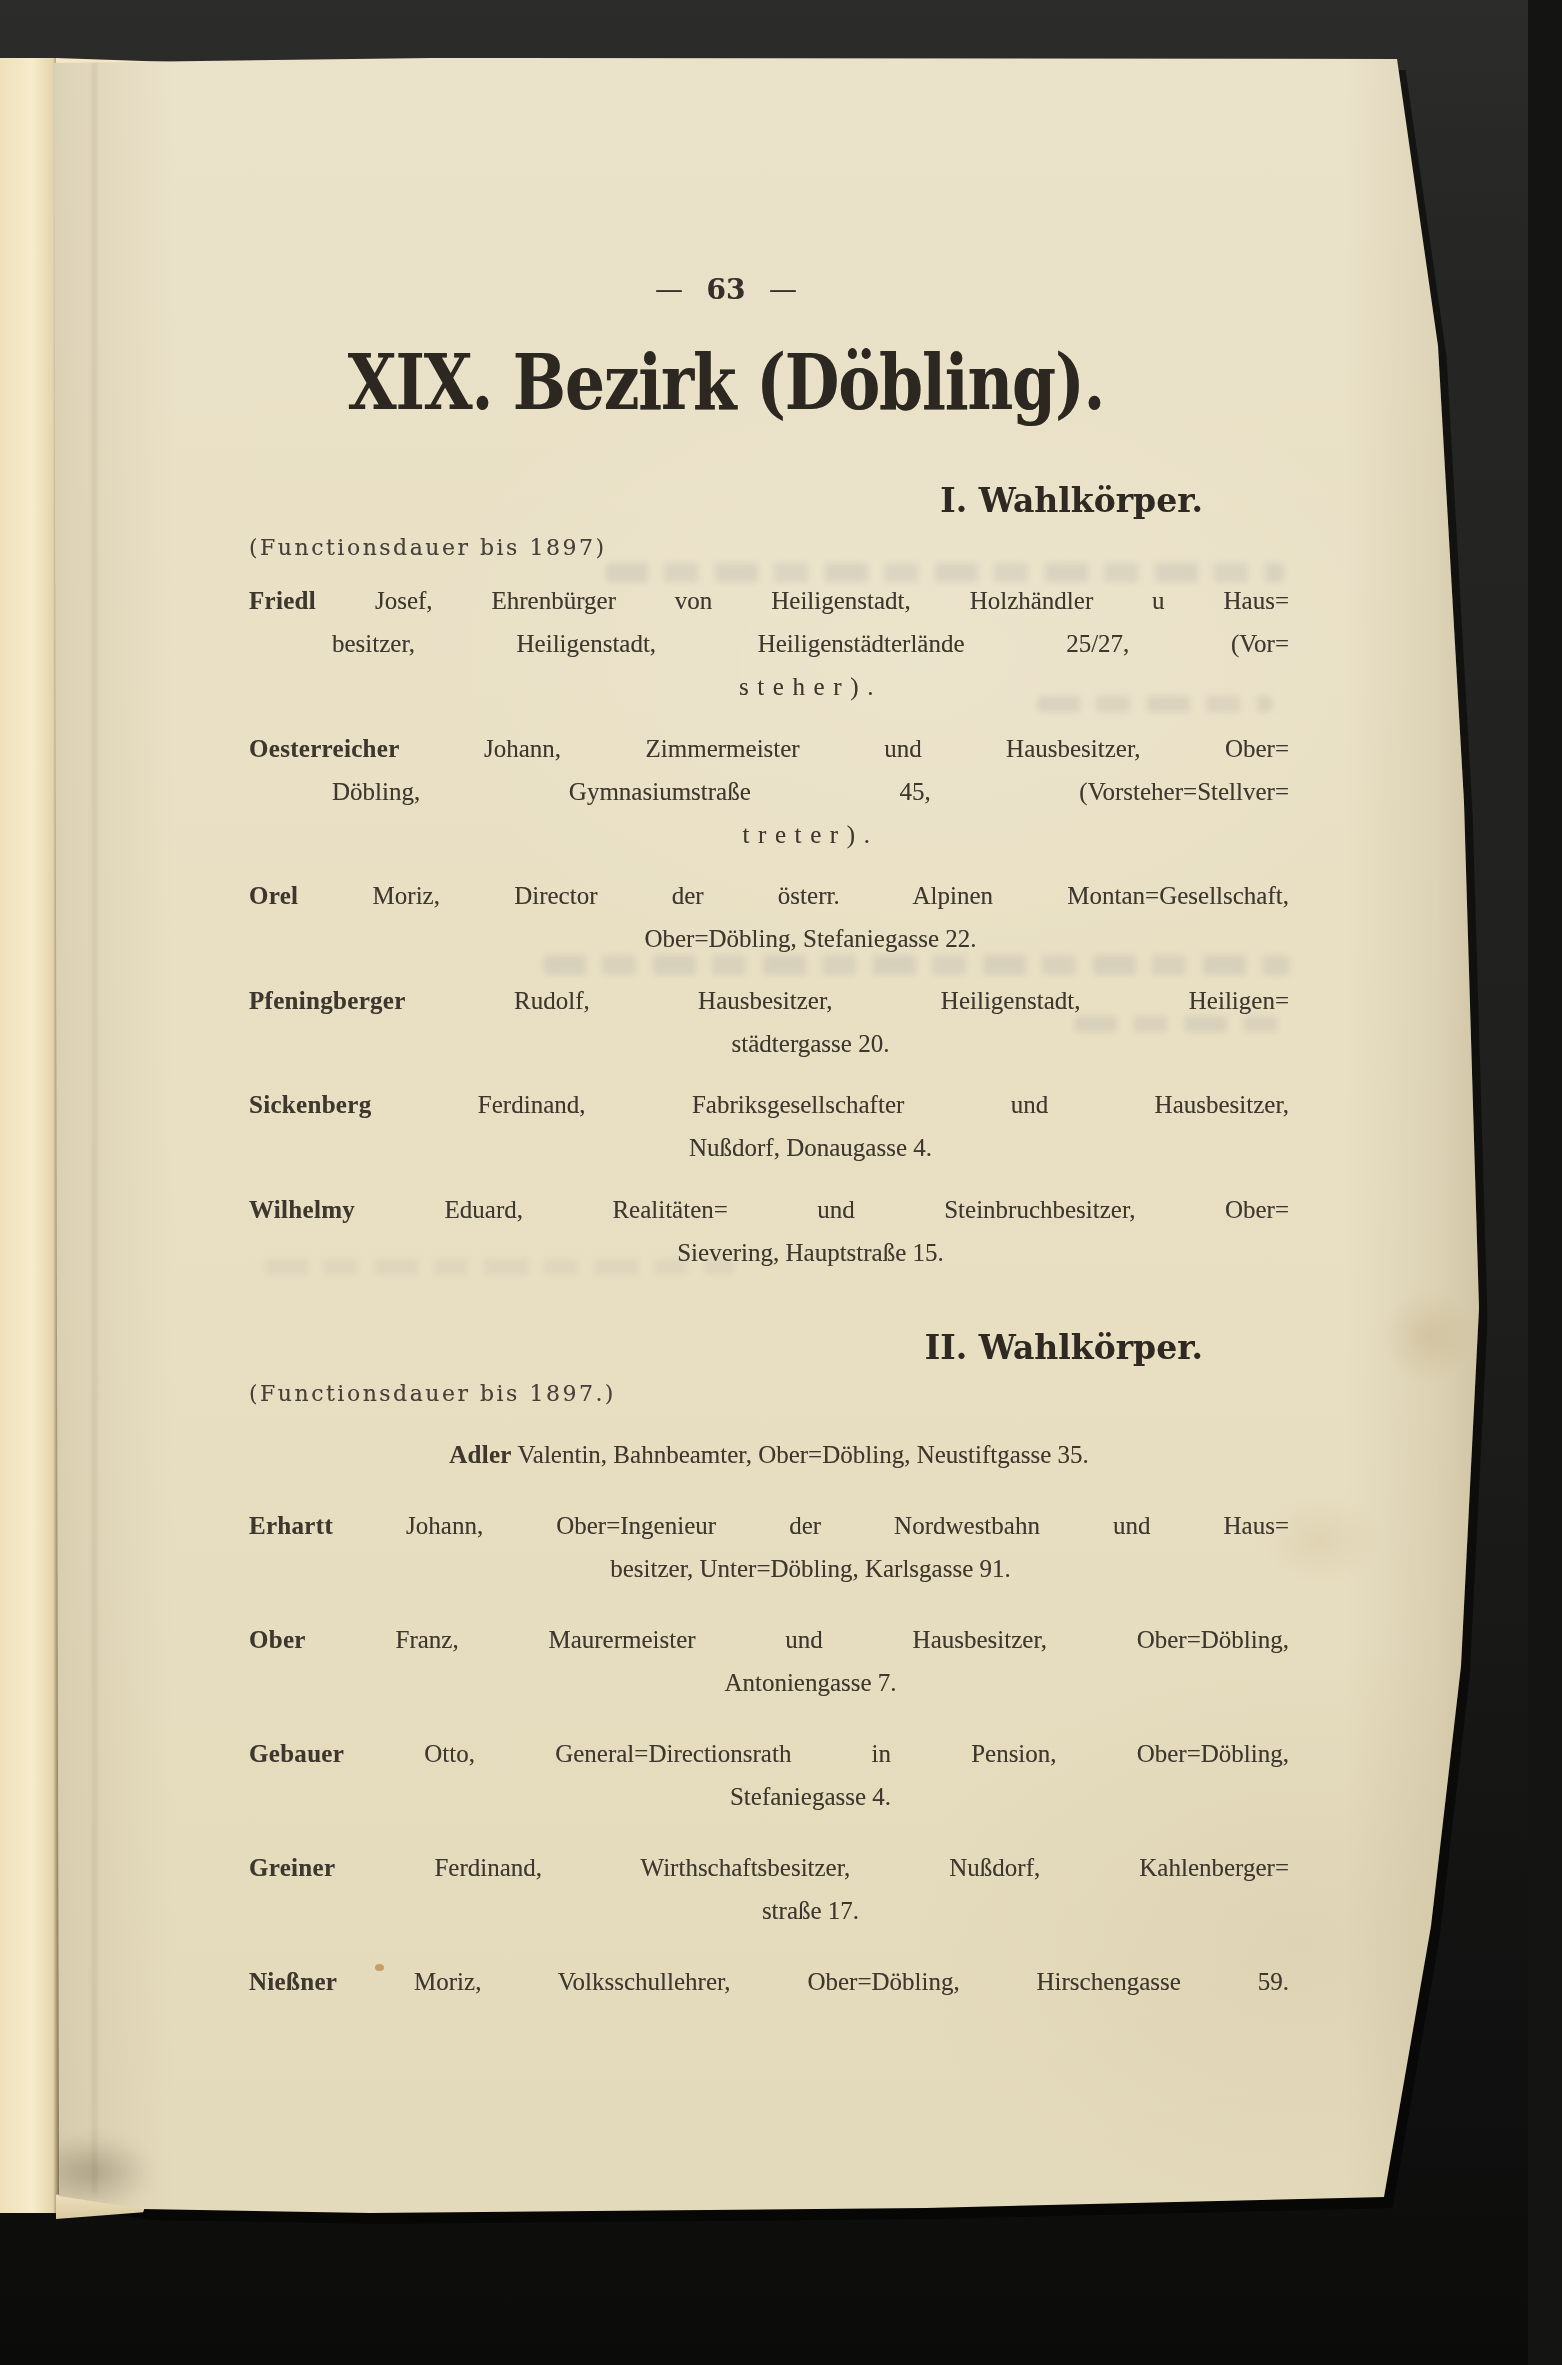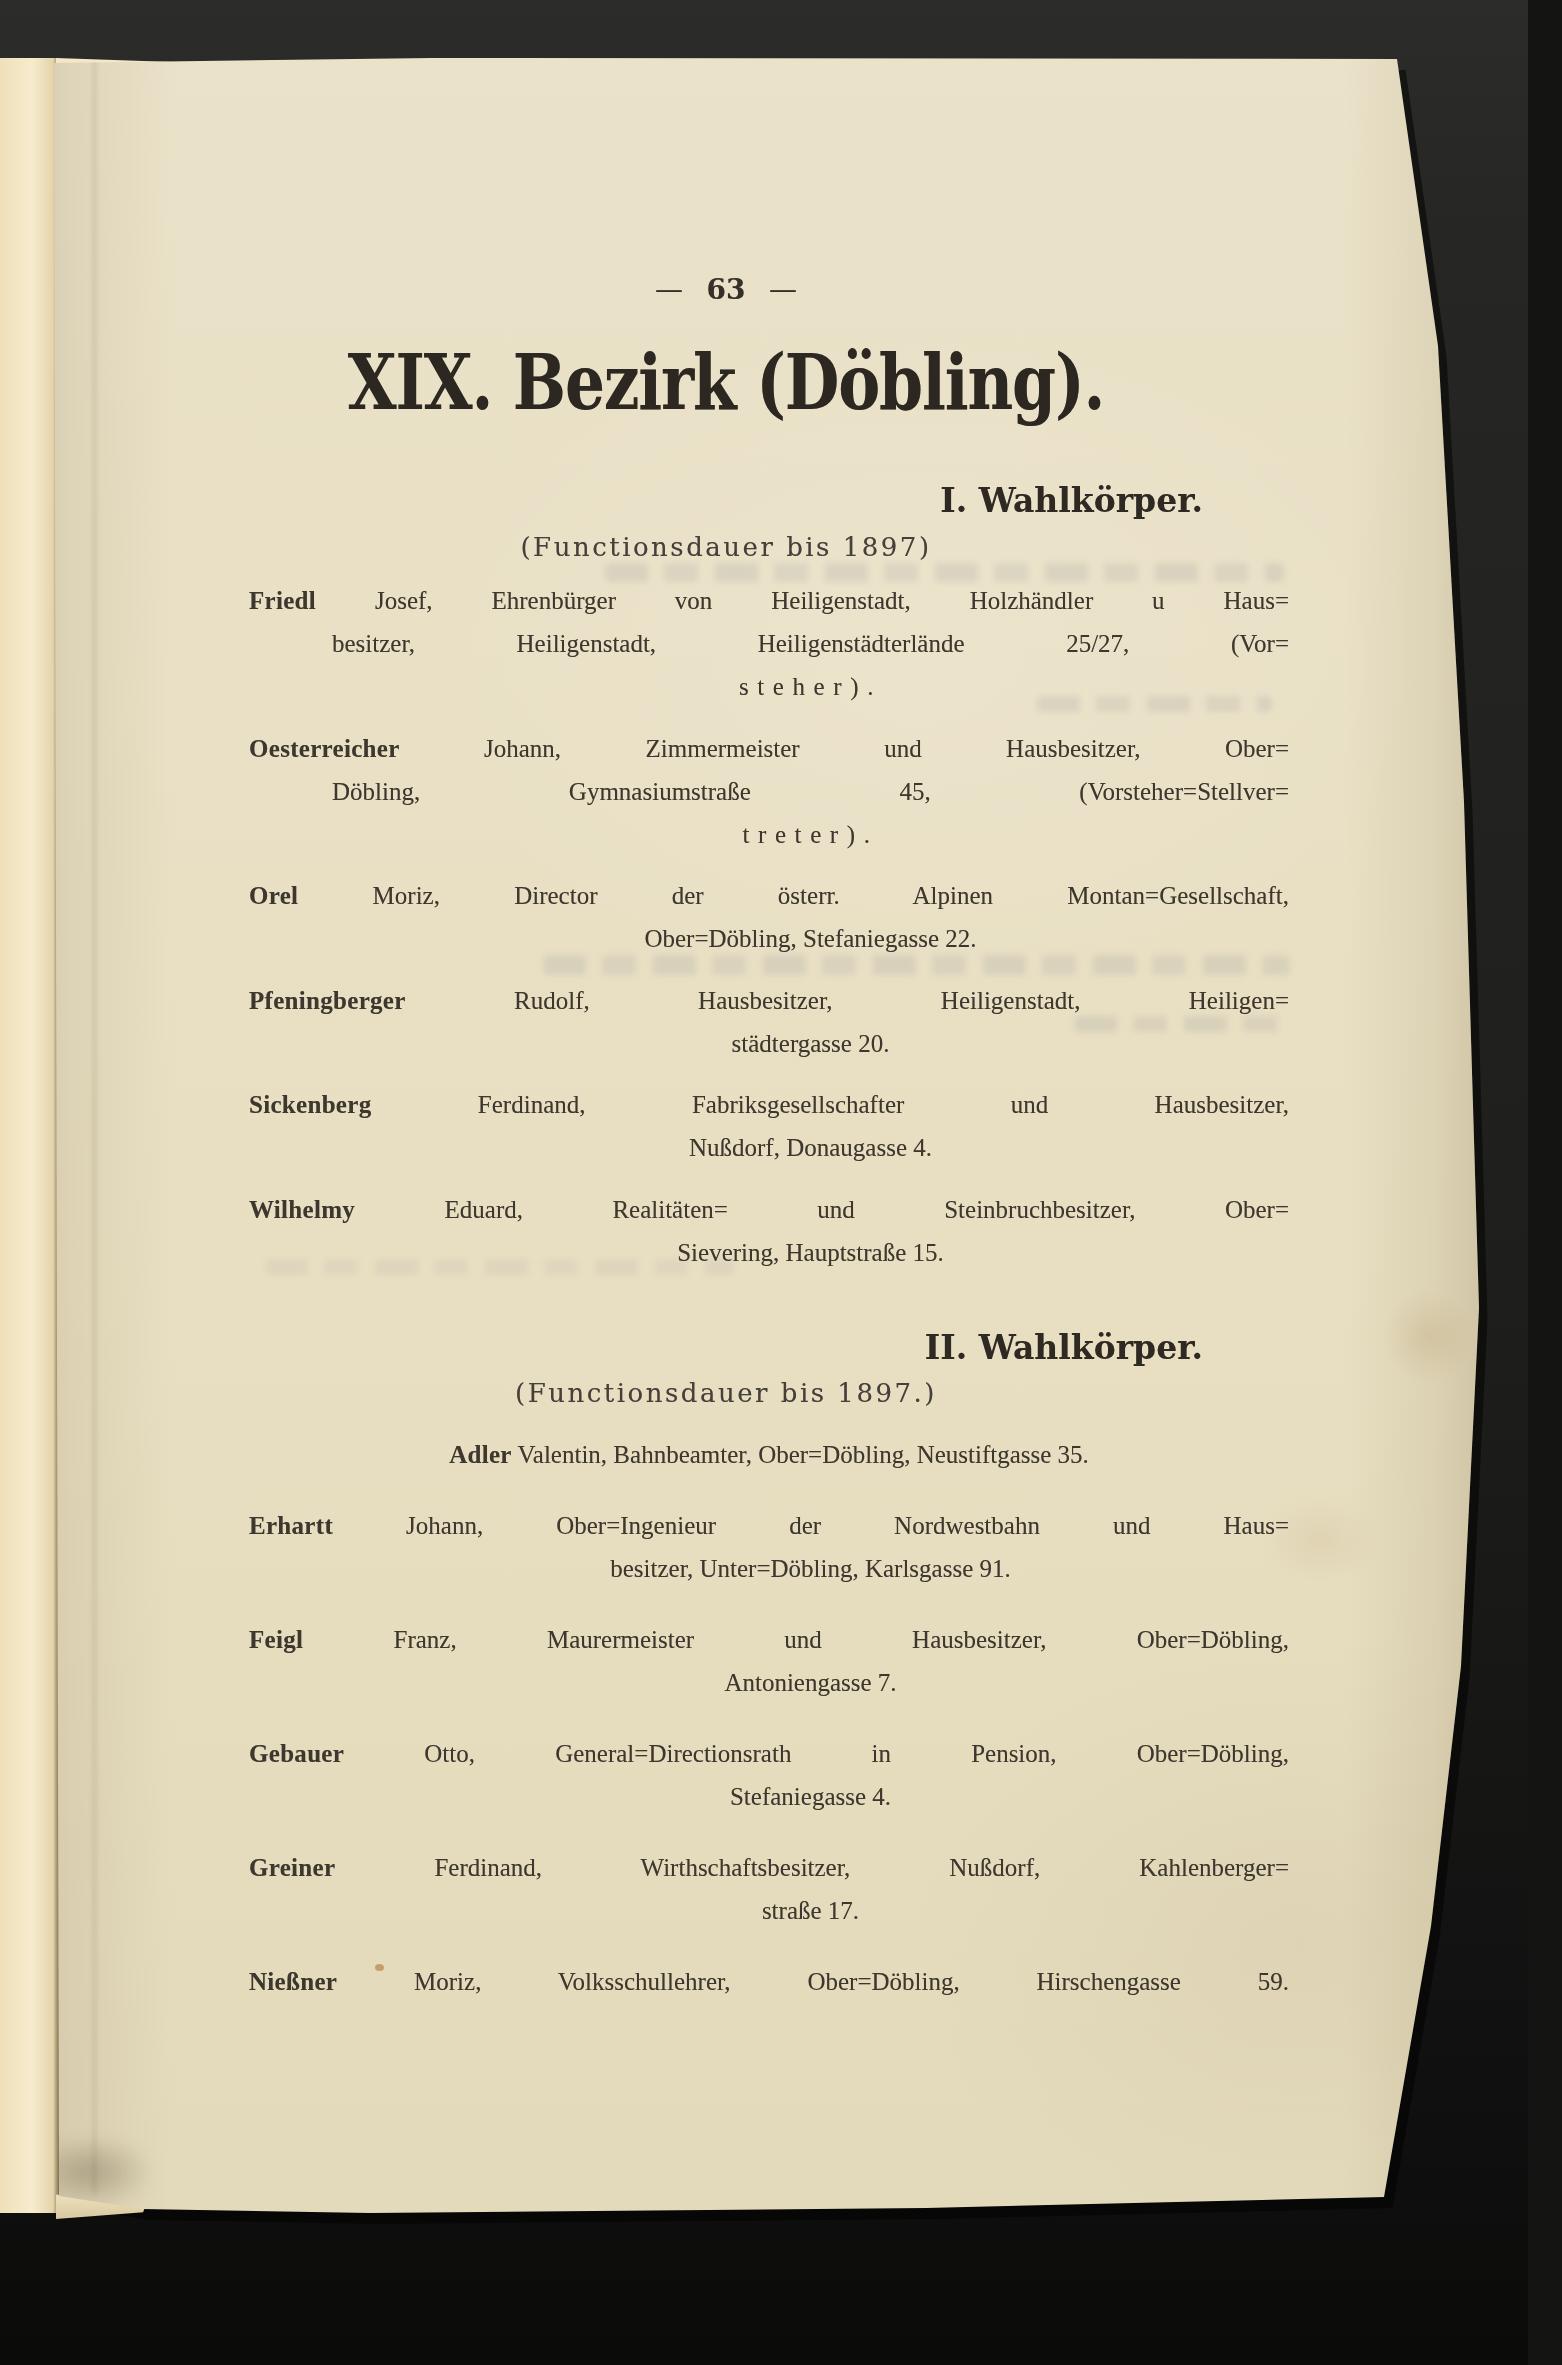--- a/index.html
+++ b/index.html
@@ -60,21 +60,21 @@
   .stain-4{left:375px;top:1964px;width:9.3px;height:7.4px;background:rgba(175,108,35,.55);filter:blur(0.6px);}
   
   .content{position:absolute;left:249px;top:57px;width:1040px;
     text-shadow:0 0 0.6px rgba(61,55,46,.35);}
   .pageno{margin:217px 86px 0 0;text-align:center;font-size:28px;line-height:32px;font-weight:bold;color:#35302a;}
   .pageno .dash{margin:0 23.5px;font-weight:normal;}
   .title{margin:43px 86px 0 0;text-align:center;font-size:63px;line-height:86px;font-weight:bold;
     letter-spacing:-1.2px;color:#2c2720;transform:scaleY(1.22);transform-origin:center bottom;white-space:nowrap;}
   .sec-heading{margin:46px 86px 0 0;text-align:right;font-size:33px;line-height:39px;font-weight:bold;color:#2e2922;}
   .sec-2 .sec-heading{margin-top:54px;}
-  .sec-subheading{margin:13.6px 86px 0 0;text-align:center;font-size:26px;line-height:27px;letter-spacing:2.5px;color:#46403a;}
+  .sec-subheading{margin:13.6px 86px 0 0;font-size:22px;line-height:27px;letter-spacing:2.5px;color:#46403a;}
   .entries{margin-top:18.5px;}
   .sec-2 .entries{margin-top:26px;}
   .entry{margin:0 0 18.5px 0;font-size:25px;line-height:43px;}
   .sec-2 .entry{margin-bottom:28px;}
   .entry:last-child{margin-bottom:0;}
   .line{white-space:nowrap;font-family:Liberation Serif, serif;}
   .line:not(.last),.line.force-justify{white-space:normal;text-align:justify;text-align-last:justify;}
   .line.cont{padding-left:83px;}
   .line.last:not(.force-justify){text-align:center;}
   .line.spaced{letter-spacing:8.6px;}
@@ -147,21 +147,21 @@
             <div class="sec-subheading">(Functionsdauer bis 1897.)</div>
             <div class="entries">
               <div class="entry">
                 <div class="line last"><span class="surname">Adler</span> Valentin, Bahnbeamter, Ober=Döbling, Neustiftgasse 35.</div>
               </div>
               <div class="entry">
                 <div class="line"><span class="surname">Erhartt</span> Johann, Ober=Ingenieur der Nordwestbahn und Haus=</div>
                 <div class="line cont last">besitzer, Unter=Döbling, Karlsgasse 91.</div>
               </div>
               <div class="entry">
-                <div class="line"><span class="surname">Feigl</span> Franz, Maurermeister und Hausbesitzer, Ober=Döbling,</div>
+                <div class="line"><span class="surname">Ober</span> Franz, Maurermeister und Hausbesitzer, Ober=Döbling,</div>
                 <div class="line cont last">Antoniengasse 7.</div>
               </div>
               <div class="entry">
                 <div class="line"><span class="surname">Gebauer</span> Otto, General=Directionsrath in Pension, Ober=Döbling,</div>
                 <div class="line cont last">Stefaniegasse 4.</div>
               </div>
               <div class="entry">
                 <div class="line"><span class="surname">Greiner</span> Ferdinand, Wirthschaftsbesitzer, Nußdorf, Kahlenberger=</div>
                 <div class="line cont last">straße 17.</div>
               </div>

